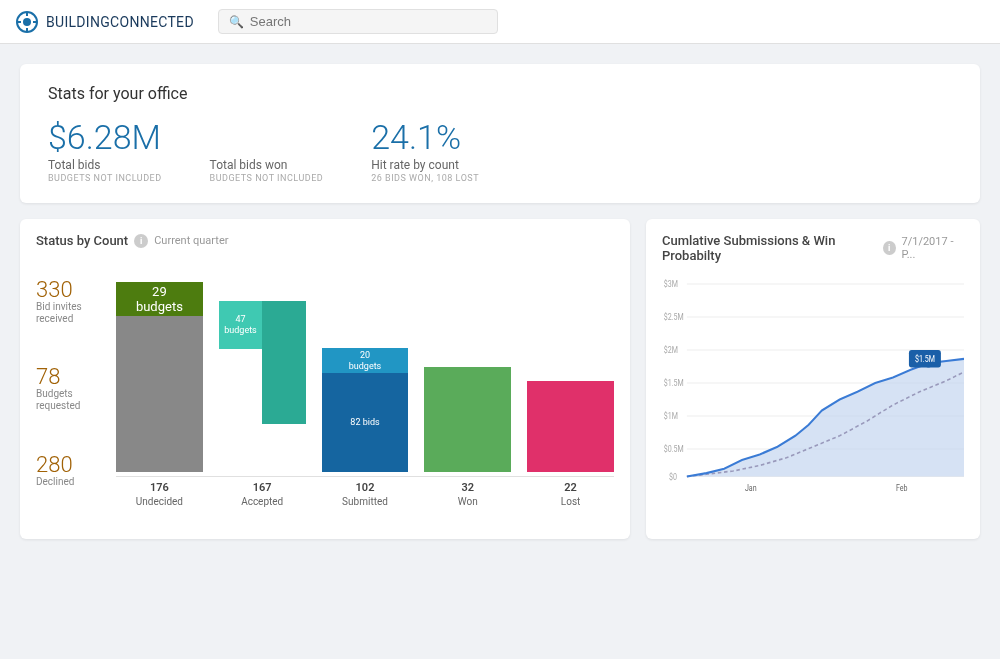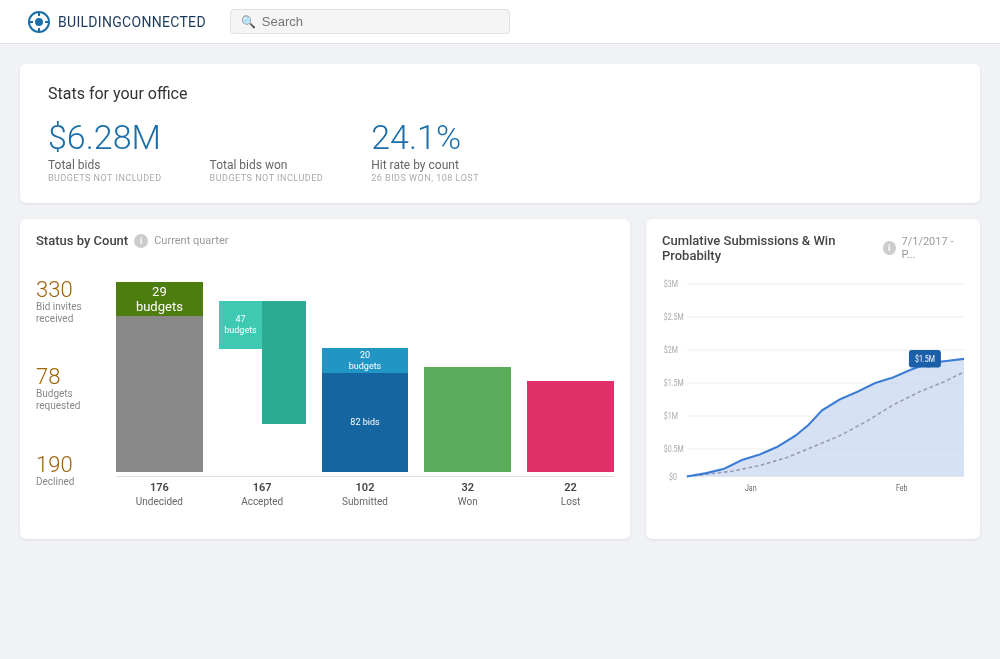--- a/index.html
+++ b/index.html
@@ -10,21 +10,21 @@
       height: 659px;
       overflow: hidden;
     }
 
     
     .header {
       background: white;
       height: 44px;
       display: flex;
       align-items: center;
-      padding: 0 28px;
+      padding: 0 16px;
       border-bottom: 1px solid #e0e0e0;
       gap: 16px;
     }
     .logo-area {
       display: flex;
       align-items: center;
       gap: 8px;
     }
     .logo-icon {
       width: 22px;
@@ -287,21 +287,21 @@
         <div class="bar-chart-left">
           <div class="left-stat">
             <div class="left-stat-num">330</div>
             <div class="left-stat-label">Bid invites<br>received</div>
           </div>
           <div class="left-stat">
             <div class="left-stat-num">78</div>
             <div class="left-stat-label">Budgets<br>requested</div>
           </div>
           <div class="left-stat">
-            <div class="left-stat-num">190</div>
+            <div class="left-stat-num">280</div>
             <div class="left-stat-label">Declined</div>
           </div>
         </div>
 
         <div class="bar-chart-area">
           <div class="bars-wrapper" id="bars-wrapper">
               <div style="flex: 1 1 0%; display: flex; flex-direction: column; align-items: center; justify-content: flex-end;">
                 <div style="width: 100%; height: 190px; display: flex; flex-direction: column;">
                   <div style="width: 100%; height: 34px; background: #4d7c0f; display: flex; align-items: center; justify-content: center; font-size: 13px; color: white; text-align: center; line-height: 1.2; white-space: pre;">29<br>budgets</div>
                   <div style="width: 100%; height: 156px; background: rgb(136, 136, 136); display: flex; align-items: center; justify-content: center;"></div>

